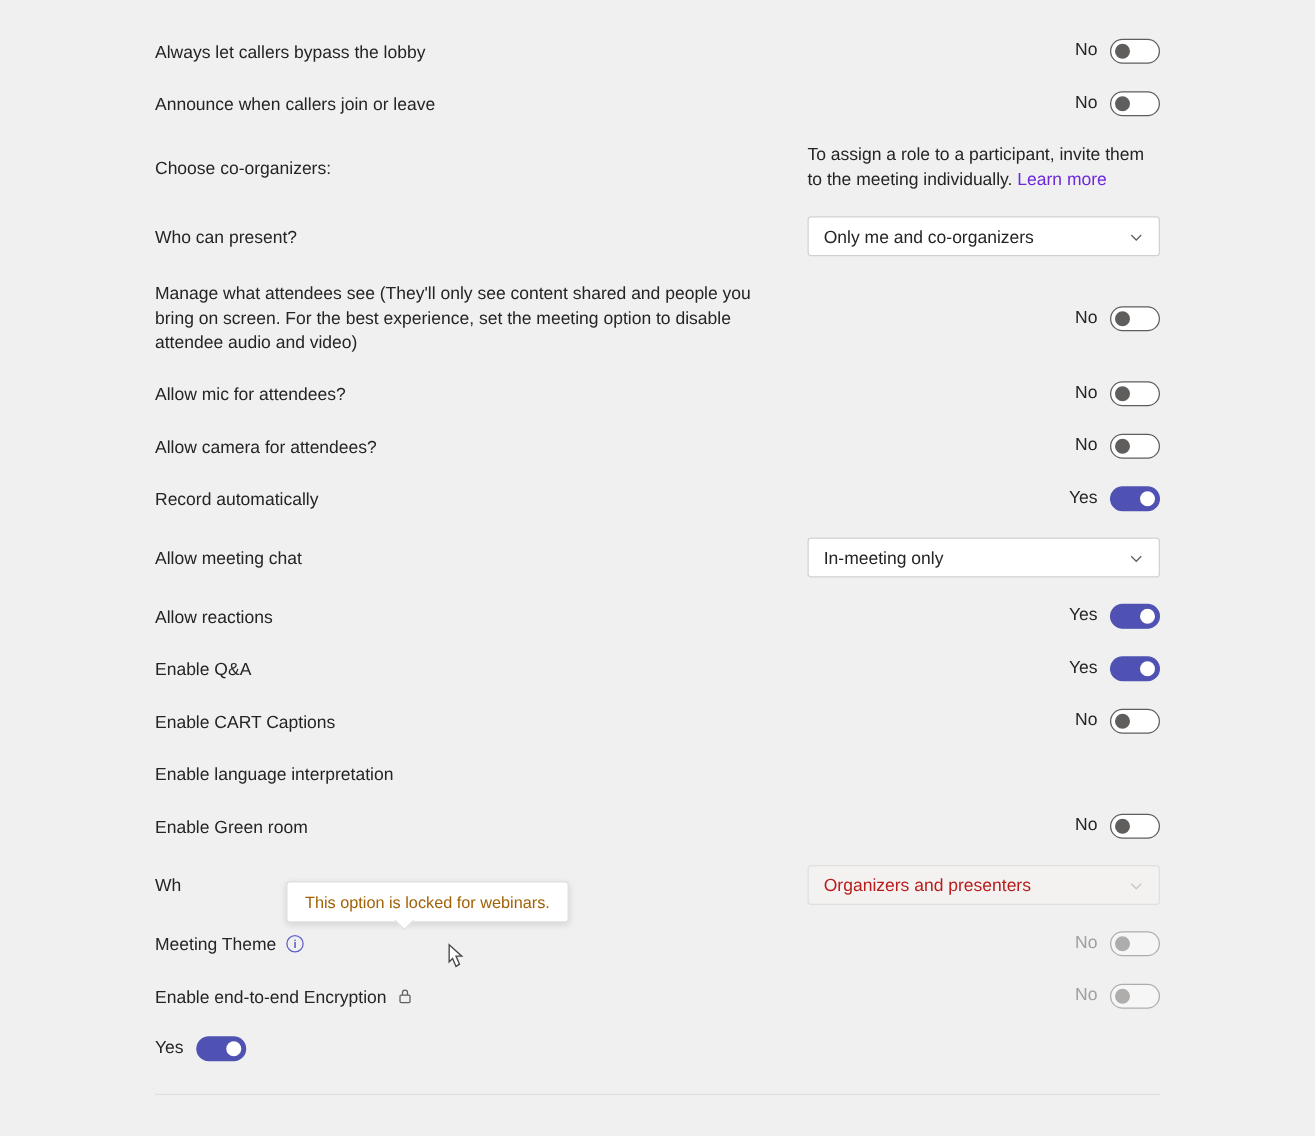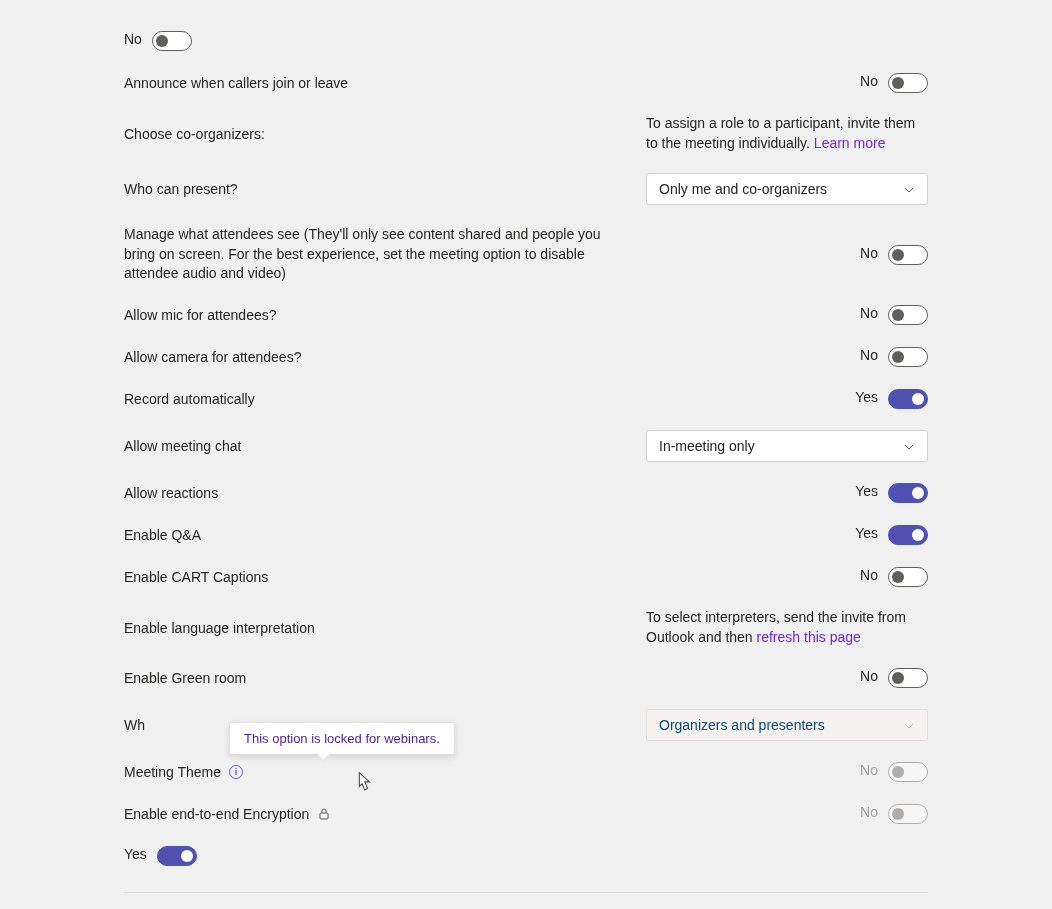--- a/index.html
+++ b/index.html
@@ -102,21 +102,21 @@
       display: flex;
       align-items: center;
       justify-content: space-between;
       padding: 0 12px;
       cursor: pointer;
       font-size: 14px;
       color: #252423;
     }
     .select.disabled {
       background: #f3f2f1;
-      color: #0c4a6e;
+      color: #b91c1c;
       cursor: default;
       border-color: #e1dfdd;
     }
     .chevron {
       width: 12px;
       height: 12px;
       flex-shrink: 0;
     }
     .chevron svg {
       width: 100%;
@@ -160,21 +160,21 @@
       display: flex;
       align-items: center;
     }
     .tooltip {
       position: absolute;
       background: #fff;
       border: 1px solid #e1dfdd;
       border-radius: 3px;
       padding: 8px 14px;
       font-size: 13px;
-      color: #4c1d95;
+      color: #a16207;
       white-space: nowrap;
       box-shadow: 0 2px 6px rgba(0,0,0,0.12);
       left: 105px;
       top: -42px;
       z-index: 10;
     }
     .tooltip::after {
       content: '';
       position: absolute;
       bottom: -5px;
@@ -208,20 +208,21 @@
       font-weight: bold;
       cursor: pointer;
     }
   </style>
 </head>
 <body>
 
 <div class="container">
 
   <div class="row">
+    <div class="row-label">Always let callers bypass the lobby</div>
     <div class="row-control toggle-container">
       <span class="toggle-text">No</span>
       <div class="toggle off">
           <div class="toggle-knob"></div>
         </div>
     </div>
   </div>
 
   <div class="row">
     <div class="row-label">Announce when callers join or leave</div>
@@ -335,25 +336,20 @@
     <div class="row-control toggle-container">
       <span class="toggle-text">No</span>
       <div class="toggle off">
           <div class="toggle-knob"></div>
         </div>
     </div>
   </div>
 
   <div class="row">
     <div class="row-label">Enable language interpretation</div>
-    <div class="row-control">
-      <div class="info-text">
-        <span>To select interpreters, send the invite from Outlook and then </span><span class="link">refresh this page</span>
-      </div>
-    </div>
   </div>
 
   <div class="row">
     <div class="row-label">Enable Green room</div>
     <div class="row-control toggle-container">
       <span class="toggle-text">No</span>
       <div class="toggle off">
           <div class="toggle-knob"></div>
         </div>
     </div>

